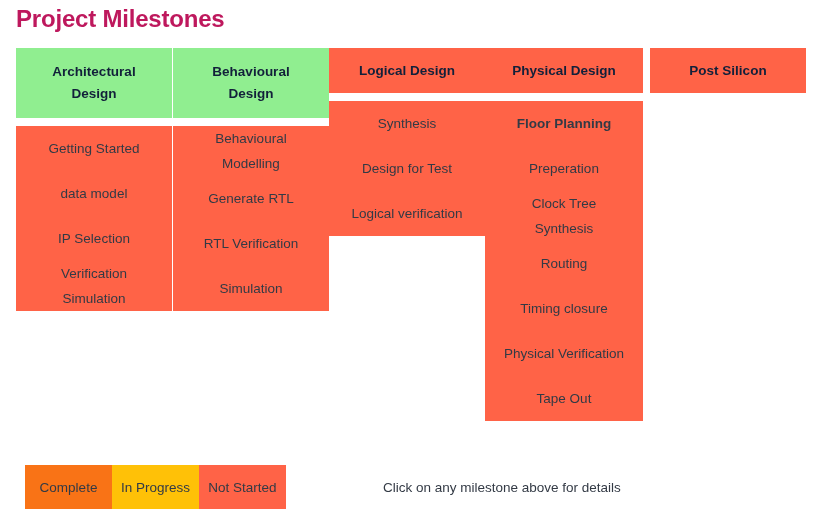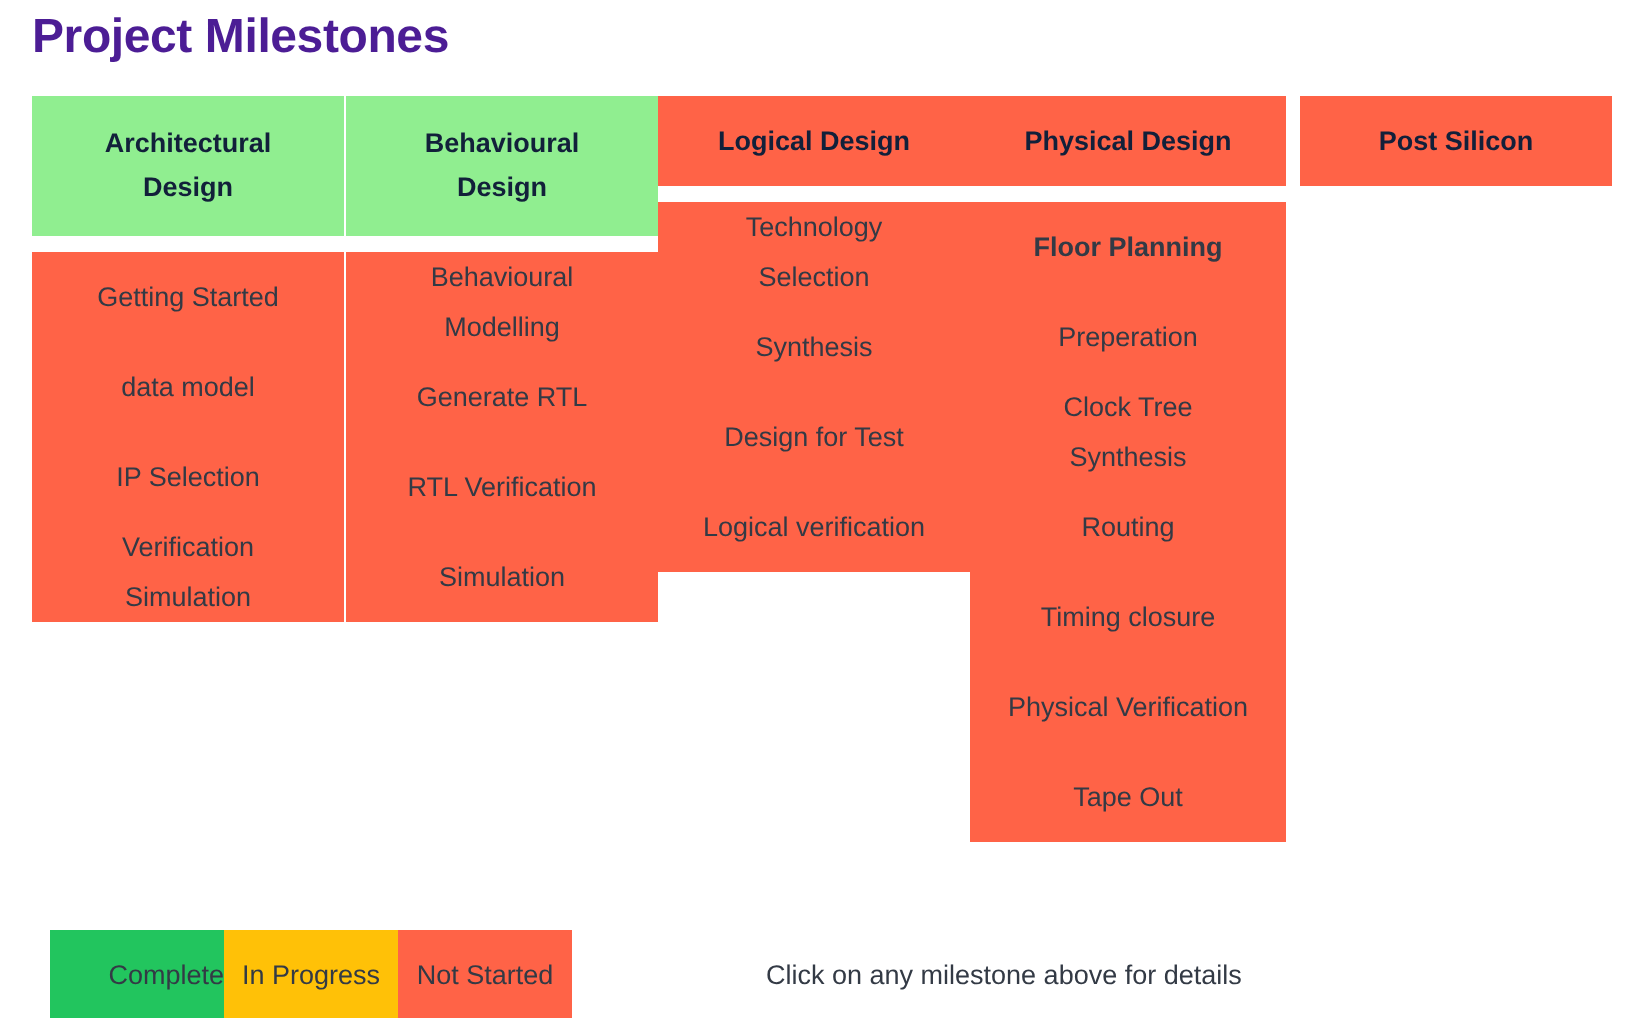--- a/index.html
+++ b/index.html
@@ -15,21 +15,21 @@
     overflow: hidden;
     position: relative;
   }
 
   #page-title {
     position: absolute;
     left: 16px;
     top: 2px;
     font-size: 24px;
     font-weight: bold;
-    color: #4c1d95;
+    color: #be185d;
     letter-spacing: -0.2px;
     line-height: 34px;
     white-space: nowrap;
   }
 
   
   #board {
     position: absolute;
     left: 16px;
     top: 48px;
@@ -164,24 +164,20 @@
         <div class="milestone" style="background: rgb(255, 99, 71);">
           <span>Simulation</span>
         </div>
       </div>
     </div>
     <div class="column" style="left: 313px; width: 156px;">
       <div class="col-header" style="background: rgb(255, 99, 71);">
         <span>Logical Design</span>
       </div>
       <div class="col-body">
-        <div class="milestone two-line" style="background: rgb(255, 99, 71);">
-          <span>Technology</span>
-          <span>Selection</span>
-        </div>
         <div class="milestone" style="background: rgb(255, 99, 71);">
           <span>Synthesis</span>
         </div>
         <div class="milestone" style="background: rgb(255, 99, 71);">
           <span>Design for Test</span>
         </div>
         <div class="milestone" style="background: rgb(255, 99, 71);">
           <span>Logical verification</span>
         </div>
       </div>
@@ -217,21 +213,21 @@
     </div>
     <div class="column" style="left: 634px; width: 156px;">
       <div class="col-header" style="background: rgb(255, 99, 71);">
         <span>Post Silicon</span>
       </div>
       <div class="col-body" style="background: transparent;"></div>
     </div>
   </div>
 
 <div id="legend">
-    <div class="legend-box" style="background: #22c55e; justify-content: flex-end;">
+    <div class="legend-box" style="background: #f97316;">
       <span>Complete</span>
     </div>
     <div class="legend-box" style="background: rgb(255, 193, 7);">
       <span>In Progress</span>
     </div>
     <div class="legend-box" style="background: rgb(255, 99, 71);">
       <span>Not Started</span>
     </div>
   </div>
 <div id="legend-hint" style="position: absolute; left: 373px; top: 465px; height: 44px;">Click on any milestone above for details</div>

